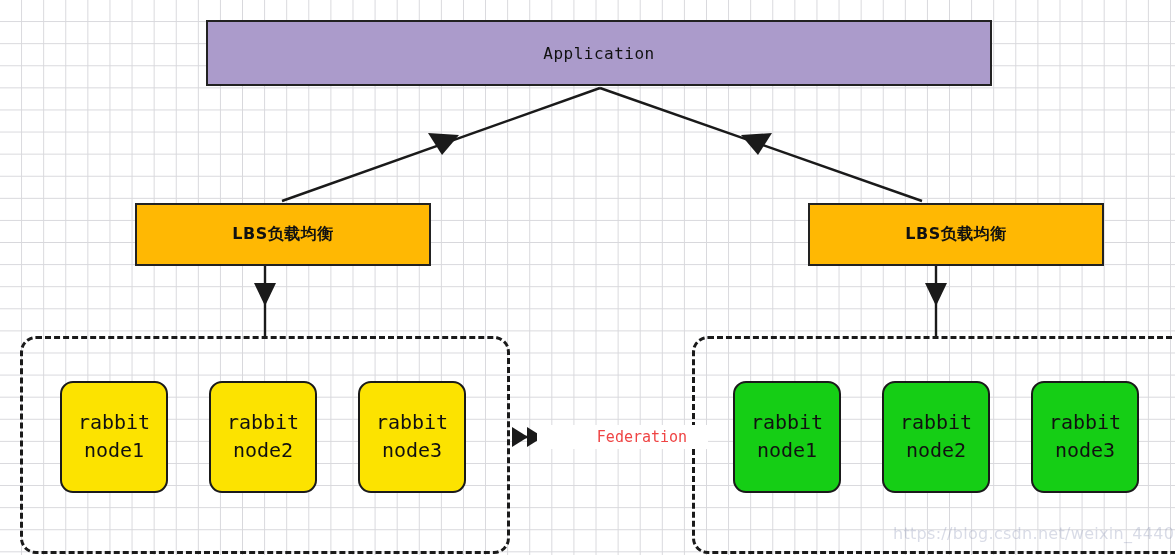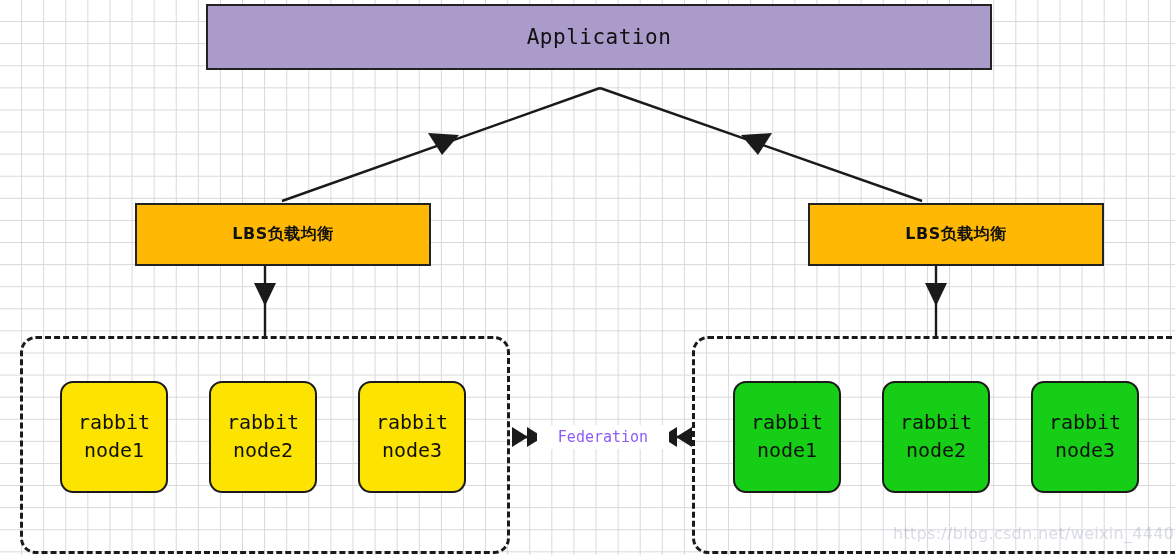--- a/index.html
+++ b/index.html
@@ -32,26 +32,26 @@
     position: absolute;
     box-sizing: border-box;
     display: flex;
     align-items: center;
     justify-content: center;
     text-align: center;
     color: #111111;
   }
   .app-box {
     left: 206px;
-    top: 4px;
+    top: 20px;
     width: 786px;
     height: 66px;
     background: #ab9bcb;
     border: 2px solid #222222;
-    font-size: 21px;
+    font-size: 16px;
     letter-spacing: 0.5px;
   }
   .lbs-box {
     width: 296px;
     height: 63px;
     background: #ffb803;
     border: 2px solid #222222;
     font-size: 16px;
     font-family: "DejaVu Sans", "Liberation Sans", sans-serif;
     font-weight: bold;
@@ -92,23 +92,24 @@
   .fed-label {
     position: absolute;
     left: 537px;
     top: 425px;
     width: 132px;
     height: 24px;
     display: flex;
     align-items: center;
     justify-content: center;
     font-size: 15px;
-    color: #8b5cf6;
+    color: #ef4444;
     background: #ffffff;
     letter-spacing: 0px;
+    padding-left: 39px;
   }
   .watermark {
     position: absolute;
     left: 893px;
     top: 524px;
     font-size: 16px;
     color: rgba(120,130,170,0.28);
     font-family: "DejaVu Sans", "Liberation Sans", sans-serif;
     letter-spacing: 0.3px;
     white-space: nowrap;

